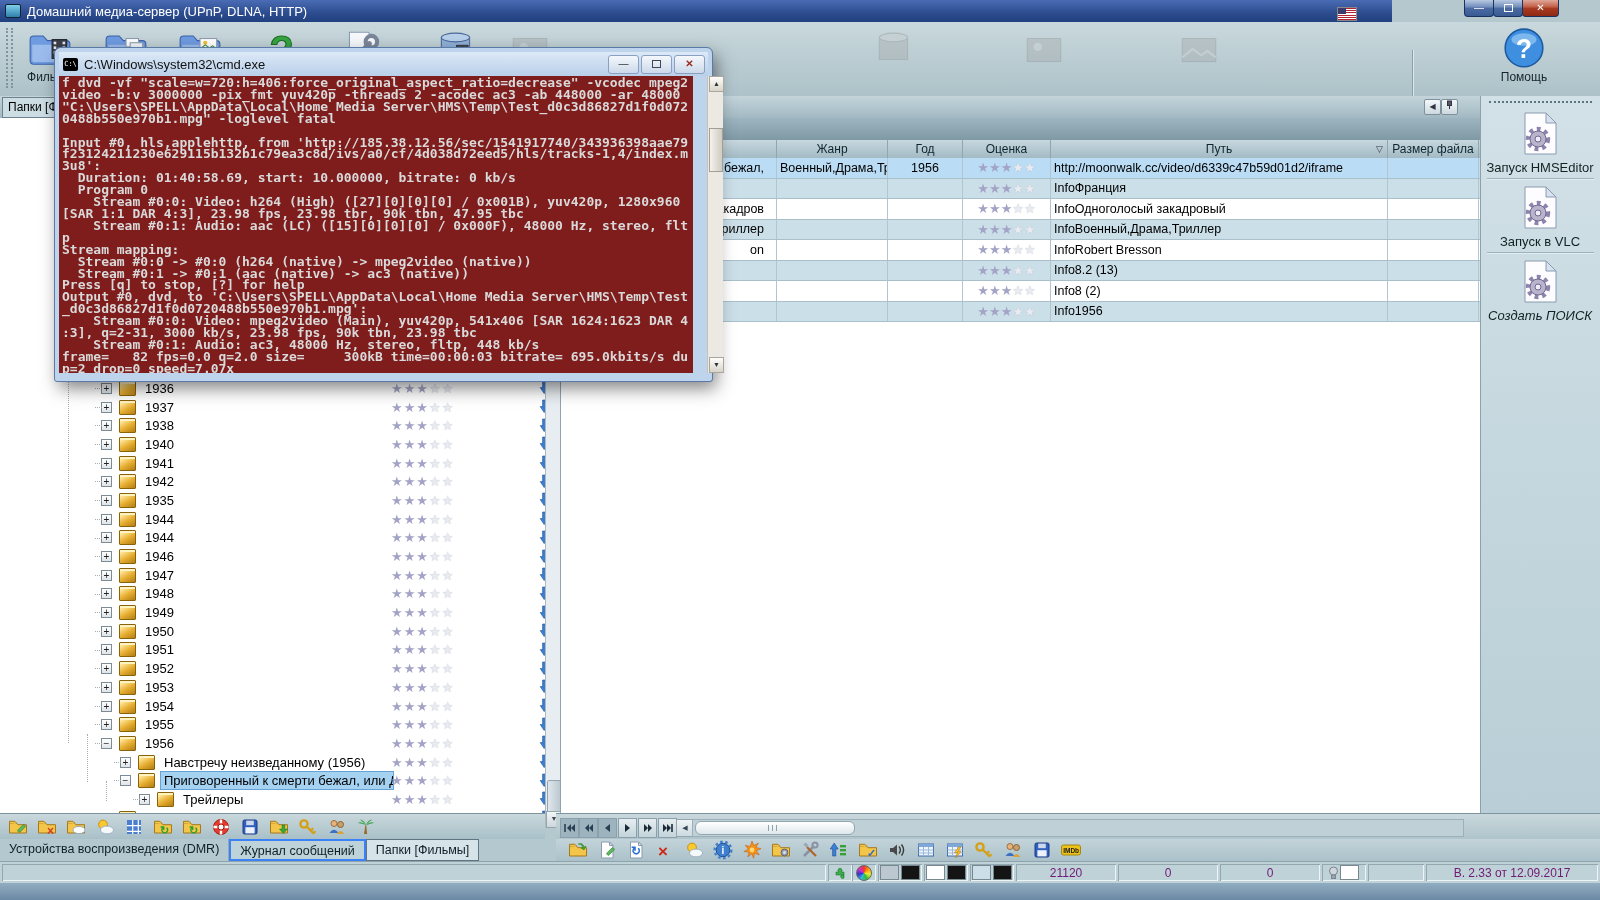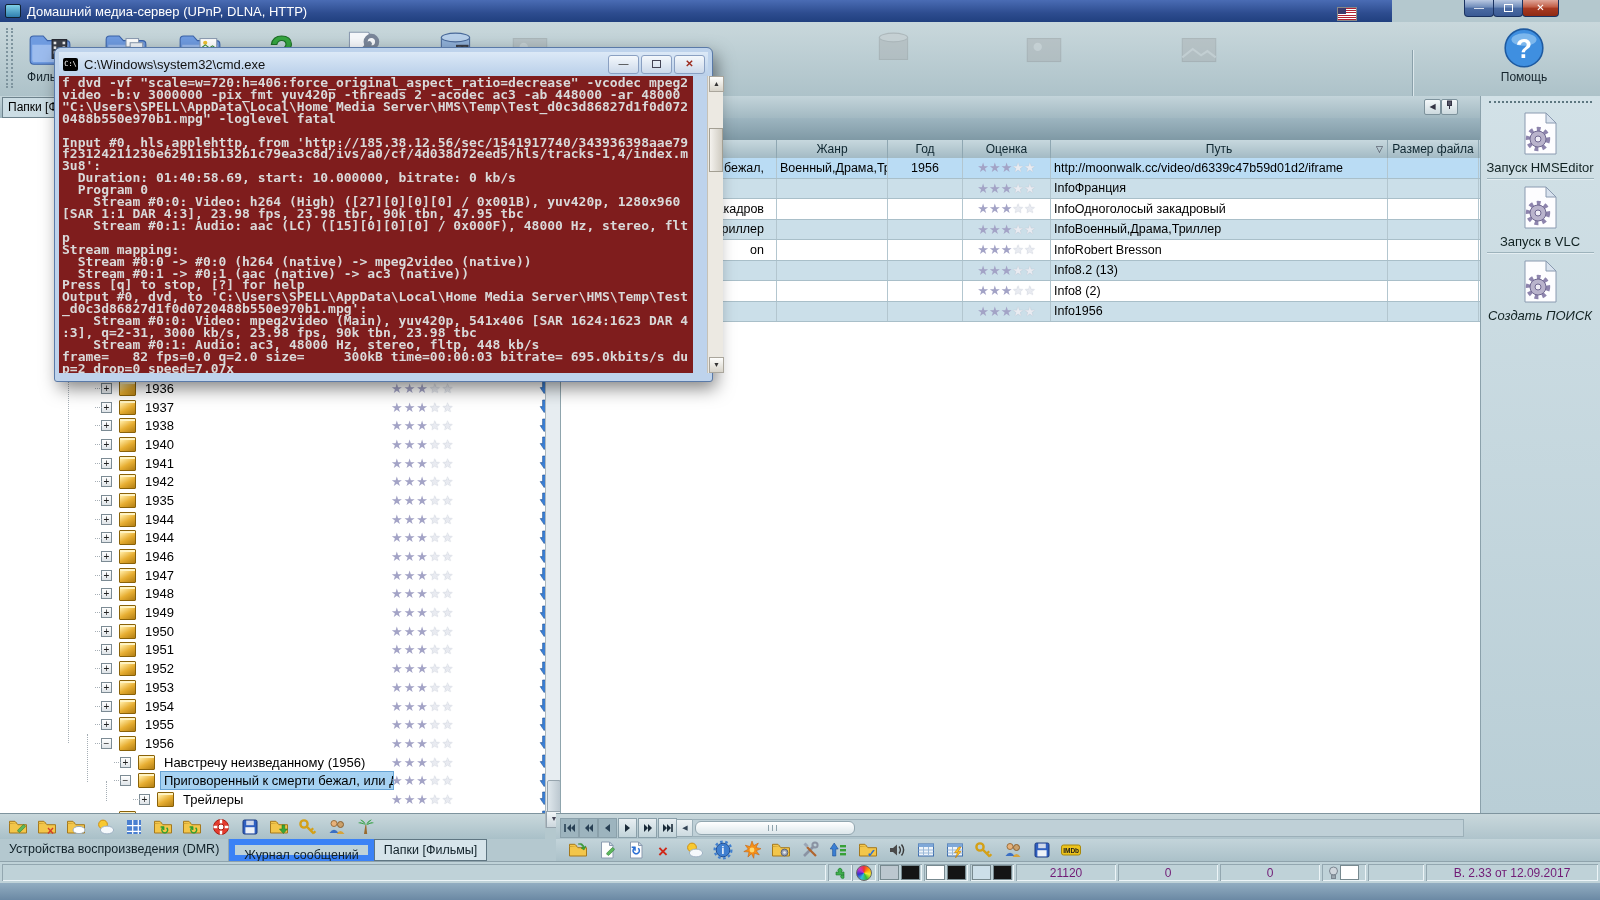--- a/index.html
+++ b/index.html
@@ -116,21 +116,21 @@
   .hsb-left{position:absolute;left:120px;top:5px;width:16px;height:16px;background:linear-gradient(#eef3f5,#ccdae0);
     border:1px solid #93a7b0;text-align:center;font-size:7px;line-height:15px;color:#345;}
   .hsb-track{position:absolute;left:136px;top:5px;width:770px;height:16px;background:#bfd0d7;border:1px solid #9cb0b9;}
   .hsb-thumb{position:absolute;left:2px;top:1px;width:158px;height:12px;background:linear-gradient(#fff,#dde7eb);
     border:1px solid #93a7b0;border-radius:6px;}
   .hsb-grip{position:absolute;left:72px;top:3px;width:12px;height:6px;
     background:repeating-linear-gradient(90deg,#8fa3ac 0 1px,transparent 1px 4px);}
   .tabsrow{left:0;top:839px;width:556px;height:22px;background:#b4c8cf;display:flex;align-items:stretch;
     font-size:12.5px;color:#102028;}
   .tab{padding:3px 9px 0;border-right:1px solid #93a8b1;box-shadow:1px 0 0 #dce8ec;white-space:nowrap;}
-  .tab.boxed{border:6px solid #3b82f6;background:#bed2d9;box-shadow:none;}
+  .tab.boxed{border:2px solid #3b82f6;background:#bed2d9;box-shadow:none;}
   .tab.active{border:1px solid #5f7682;background:#d6e4ea;box-shadow:none;}
   .brtb{left:556px;top:839px;width:1044px;height:22px;background:linear-gradient(#c3d4da,#abc1c9);
     display:flex;align-items:center;gap:9px;padding-left:12px;box-sizing:border-box;}
   .ic{width:20px;height:20px;flex:none;}
   .ic svg{width:20px;height:20px;display:block;}
 
   
   .statusbar{left:0;top:861px;width:1600px;height:22px;background:#bfd2d8;border-top:1px solid #8fa3ac;
     font-size:12px;color:#701a75;}
   .sp{position:absolute;top:2px;height:17px;box-shadow:inset 1px 1px 0 #93a7b0, inset -1px -1px 0 #ecf4f7;

